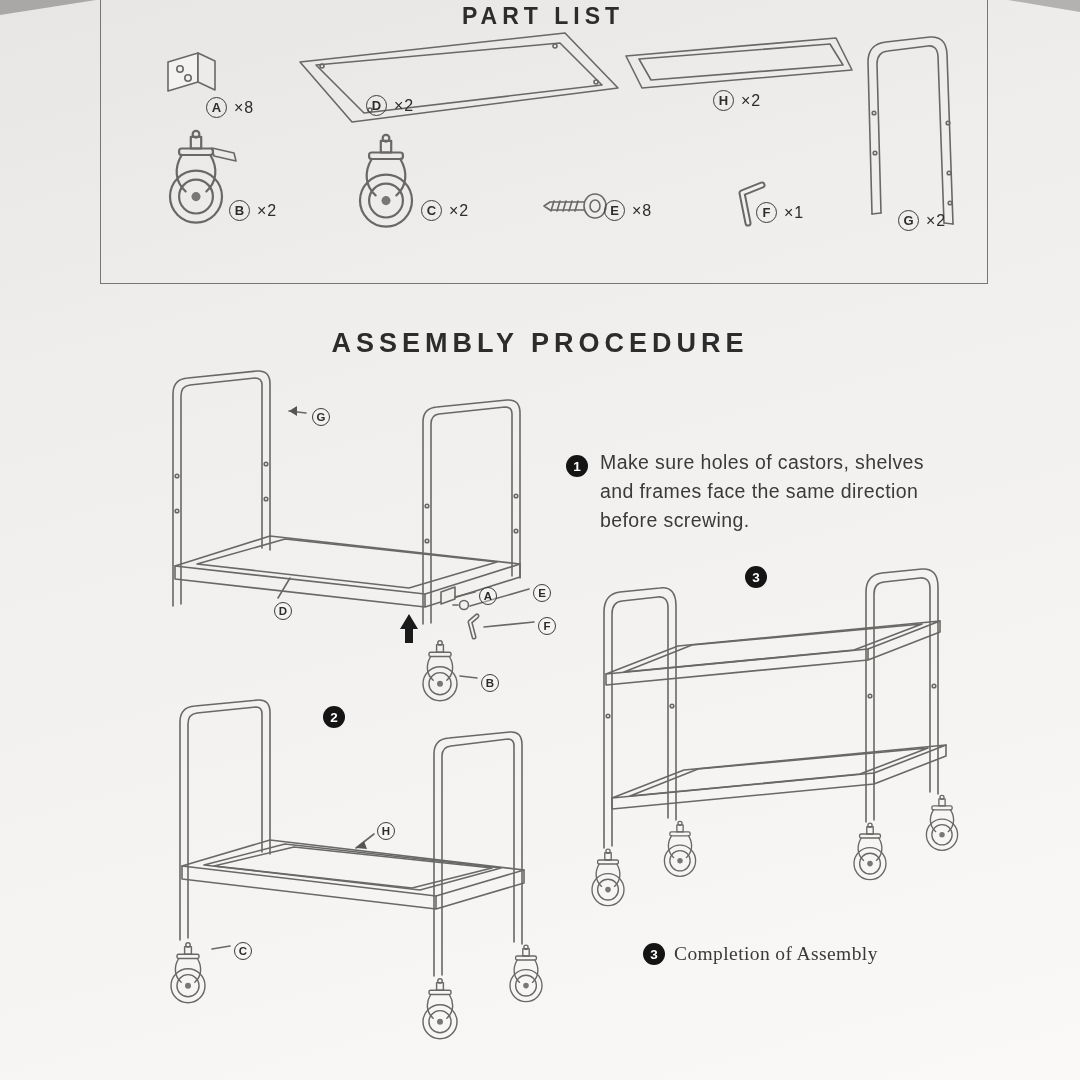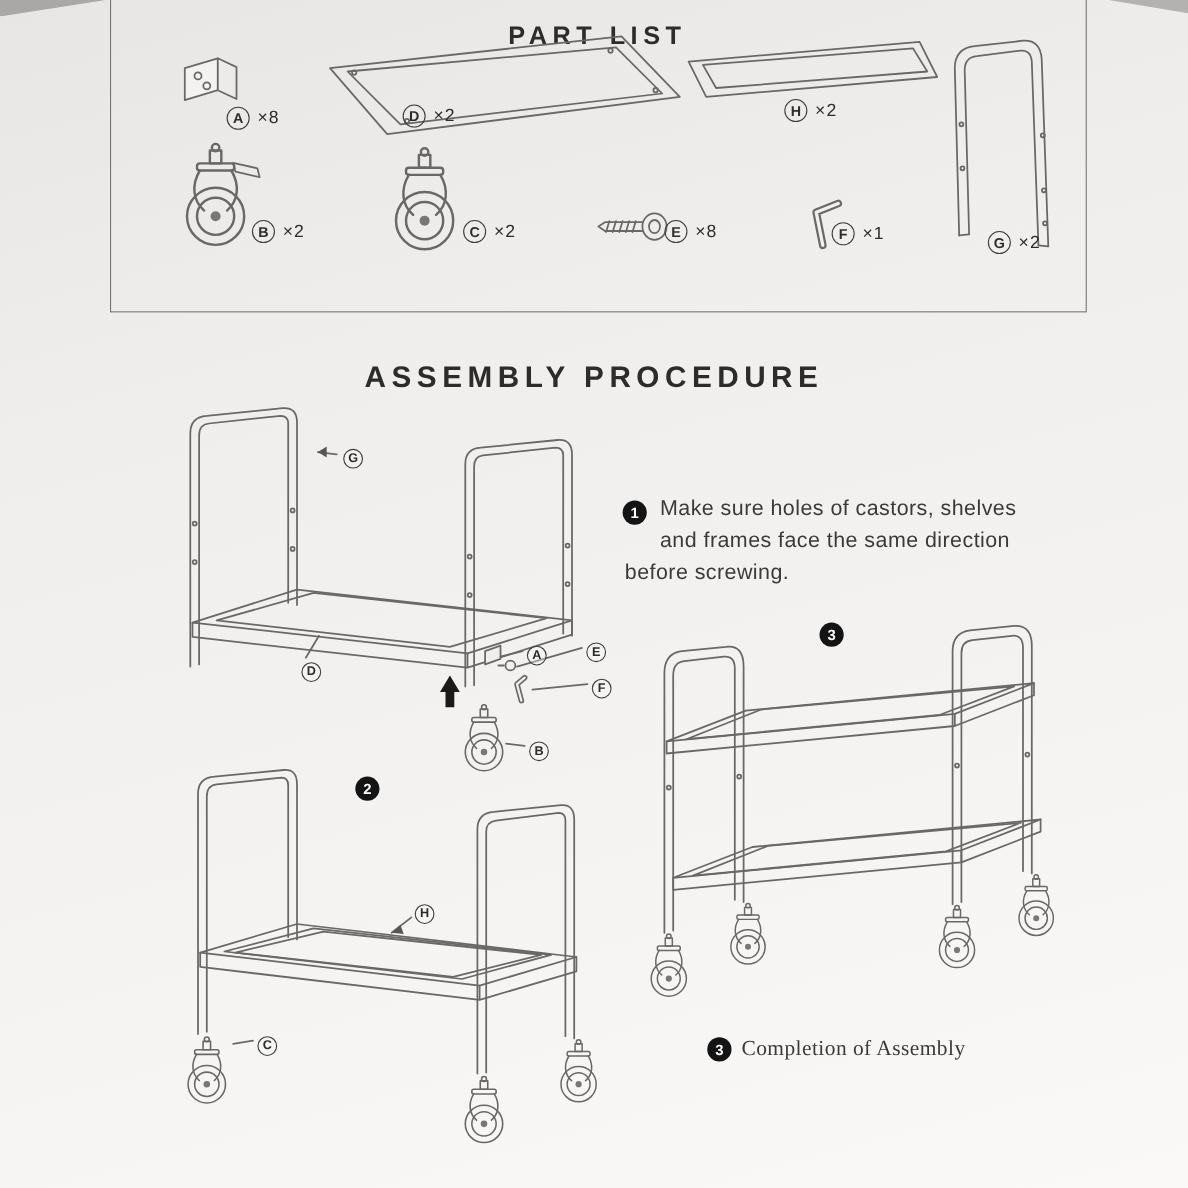--- a/index.html
+++ b/index.html
@@ -5,21 +5,21 @@
   html,body{margin:0;padding:0;background:#dededc;}
   .sheet{
     position:relative;width:1080px;height:1080px;overflow:hidden;
     background:linear-gradient(165deg,#e7e6e4 0%,#efeeec 30%,#f4f3f1 65%,#faf9f7 100%);
     font-family:"Liberation Sans", sans-serif;color:#2e2e2e;
   }
   .corner-tl{position:absolute;left:0;top:0;width:96px;height:15px;background:#a9a8a6;clip-path:polygon(0 0,100% 0,0 100%);}
   .corner-tr{position:absolute;right:0;top:0;width:72px;height:12px;background:#b3b2b0;clip-path:polygon(0 0,100% 0,100% 100%);}
   .abs{position:absolute;}
   .partbox{position:absolute;left:100px;top:-16px;width:886px;height:298px;border:1.6px solid #777673;background:transparent;}
-  .h-partlist{position:absolute;left:100px;top:19px;width:886px;text-align:center;font-size:23px;font-weight:700;letter-spacing:5px;color:#2c2c2c;}
+  .h-partlist{position:absolute;left:100px;top:3px;width:886px;text-align:center;font-size:23px;font-weight:700;letter-spacing:5px;color:#2c2c2c;}
   .h-assembly{position:absolute;left:0;top:328px;width:1080px;text-align:center;font-size:27px;font-weight:700;letter-spacing:5px;color:#2c2c2c;}
   .plabel{position:absolute;display:flex;align-items:center;gap:7px;}
   .cl{width:21px;height:21px;border:1.5px solid #3c3c3c;border-radius:50%;display:inline-flex;align-items:center;justify-content:center;font-size:13px;font-weight:700;color:#2c2c2c;box-sizing:border-box;}
   .qty{font-size:16px;color:#2c2c2c;letter-spacing:1px;}
   .co{position:absolute;width:18px;height:18px;border:1.4px solid #3c3c3c;border-radius:50%;display:flex;align-items:center;justify-content:center;font-size:11.5px;font-weight:700;color:#2c2c2c;box-sizing:border-box;background:rgba(250,250,248,.35);}
   .badge{position:absolute;width:22px;height:22px;background:#141414;color:#fff;border-radius:50%;display:flex;align-items:center;justify-content:center;font-size:13.5px;font-weight:700;}
   .t1line{position:absolute;font-size:19.5px;color:#3a3a3a;letter-spacing:.4px;white-space:nowrap;}
   .caption{position:absolute;font-size:19.5px;color:#3a3a3a;letter-spacing:.4px;white-space:nowrap;font-family:Liberation Serif, serif;}
   svg{position:absolute;overflow:visible;}
   .ln{stroke:#686866;fill:none;stroke-width:1.6;stroke-linecap:round;stroke-linejoin:round;}
@@ -244,18 +244,18 @@
   <span class="co" style="left:481px;top:674px">B</span>
   <span class="co" style="left:377px;top:822px">H</span>
   <span class="co" style="left:234px;top:942px">C</span>
 
   <span class="badge" style="left:566px;top:455px">1</span>
   <span class="badge" style="left:745px;top:566px">3</span>
   <span class="badge" style="left:323px;top:706px">2</span>
 
   <div class="t1line" style="left:600px;top:451px">Make sure holes of castors, shelves</div>
   <div class="t1line" style="left:600px;top:480px">and frames face the same direction</div>
-  <div class="t1line" style="left:568px;top:509px">before screwing.</div>
+  <div class="t1line" style="left:600px;top:509px">before screwing.</div>
 
   <span class="badge" style="left:643px;top:943px">3</span>
   <div class="caption" style="left:674px;top:943px">Completion of Assembly</div>
 
 </div>
 
 </body></html>

